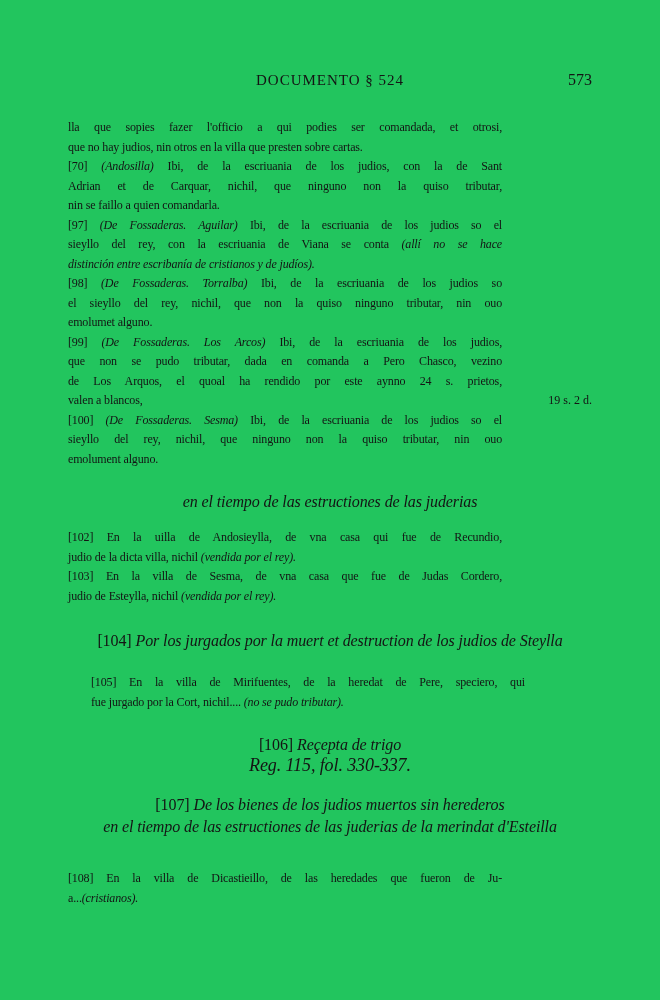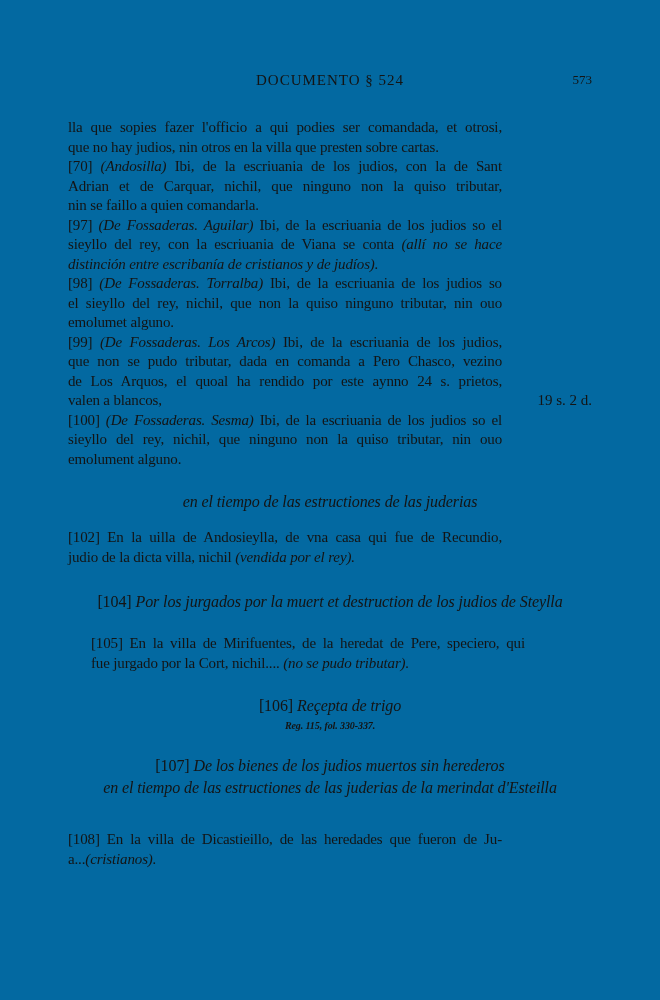--- a/index.html
+++ b/index.html
@@ -4,21 +4,21 @@
 <style>
   html, body {
     margin: 0;
     padding: 0;
     background: #ffffff;
   }
   .page {
     position: relative;
     width: 660px;
     height: 1000px;
-    background: #0369a1;
+    background: #22c55e;
     color: #141414;
     font-family: "Liberation Serif", serif;
     overflow: hidden;
   }
   .runhead {
     position: absolute;
     top: 72px;
     left: 68px;
     width: 524px;
     height: 18px;
@@ -30,33 +30,33 @@
     text-align: center;
     font-size: 15px;
     line-height: 16px;
     letter-spacing: 1px;
     white-space: nowrap;
   }
   .runhead-pagenum {
     position: absolute;
     right: 0;
     top: 0;
-    font-size: 13px;
+    font-size: 16px;
     line-height: 16px;
   }
   .content {
     position: absolute;
     top: 118px;
     left: 68px;
     width: 524px;
   }
   .block { margin: 0; }
   .block.para {
     width: 434px;
-    font-size: 15px;
+    font-size: 12px;
     line-height: 19.5px;
     letter-spacing: -0.15px;
   }
   .block.para .line {
     text-align: justify;
     text-align-last: justify;
   }
   .block.para .line.last {
     text-align: right;
     text-align-last: left;
@@ -75,23 +75,22 @@
     width: 524px;
     font-size: 16px;
     line-height: 22px;
     letter-spacing: -0.1px;
   }
   .block.heading .line {
     text-align: center;
     text-align-last: center;
   }
   .line.small {
-    font-size: 10px;
+    font-size: 18px;
     line-height: 18px;
-    font-weight: bold;
   }
   .it { font-style: italic; }
 </style>
 </head>
 <body>
 
 <div class="page">
   <div class="runhead">
     <div class="runhead-title">DOCUMENTO § 524</div>
     <div class="runhead-pagenum">573</div>
@@ -127,20 +126,24 @@
         <div class="line"><span>sieyllo del rey, nichil, que ninguno non la quiso tributar, nin ouo</span></div>
         <div class="line last"><span>emolument alguno.</span></div>
       </div>
       <div class="block heading" style="margin-top: 22px;">
         <div class="line"><span class="it">en el tiempo de las estructiones de las juderias</span></div>
       </div>
       <div class="block para" style="margin-top: 15px;">
         <div class="line"><span>[102] En la uilla de Andosieylla, de vna casa qui fue de Recundio,</span></div>
         <div class="line last"><span>judio de la dicta villa, nichil </span><span class="it">(vendida por el rey).</span></div>
       </div>
+      <div class="block para">
+        <div class="line"><span>[103] En la villa de Sesma, de vna casa que fue de Judas Cordero,</span></div>
+        <div class="line last"><span>judio de Esteylla, nichil </span><span class="it">(vendida por el rey).</span></div>
+      </div>
       <div class="block heading" style="margin-top: 24px;">
         <div class="line"><span>[104] </span><span class="it">Por los jurgados por la muert et destruction de los judios de Steylla</span></div>
       </div>
       <div class="block para" style="margin-top: 21px; margin-left: 23px;">
         <div class="line"><span>[105] En la villa de Mirifuentes, de la heredat de Pere, speciero, qui</span></div>
         <div class="line last"><span>fue jurgado por la Cort, nichil.... </span><span class="it">(no se pudo tributar).</span></div>
       </div>
       <div class="block heading" style="margin-top: 22px;">
         <div class="line"><span>[106] </span><span class="it">Reçepta de trigo</span></div>
         <div class="line small"><span class="it">Reg. 115, fol. 330-337.</span></div>

